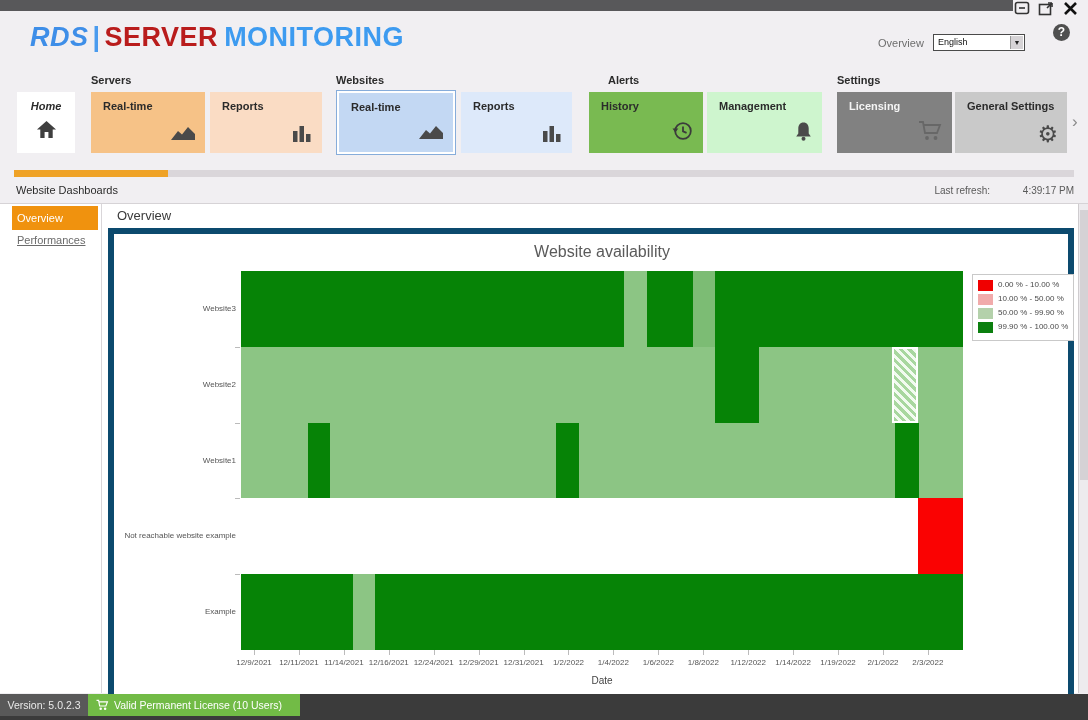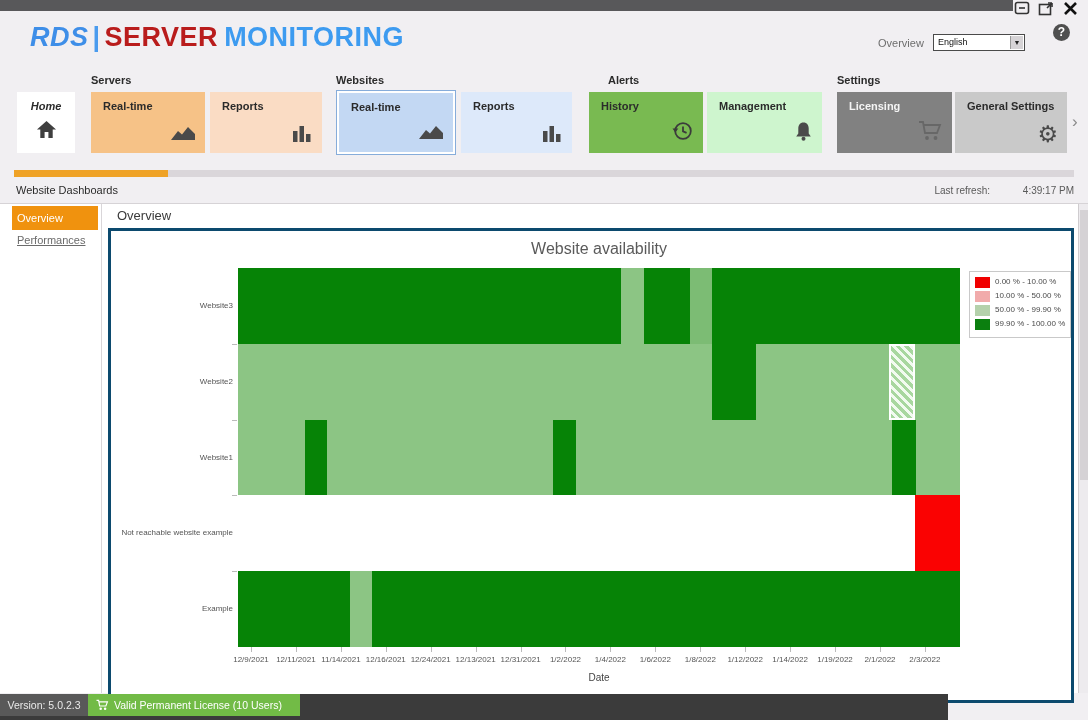--- a/index.html
+++ b/index.html
@@ -59,21 +59,21 @@
   
   .content { position:absolute; left:0; top:204px; width:1078px; height:489px; background:#FFFFFF; }
   .sidebar-sep { position:absolute; left:101px; top:0; width:1px; height:489px; background:#D9D6D9; }
   .side-item-active { position:absolute; left:12px; top:2px; width:86px; height:24px; background:#F0920E;
     color:#FFFFFF; font-size:11px; line-height:24px; padding-left:5px; cursor:pointer; }
   .side-item { position:absolute; left:17px; top:30px; font-size:11px; color:#6B6B6B; cursor:pointer;text-decoration:underline; }
   .section-title { position:absolute; left:117px; top:4px; font-size:13px; color:#3A3A3A; }
 
   
   .chart-panel { position:absolute; left:108px; top:24px; width:966px; height:475px; background:#FFFFFF;
-    border:3px solid #0c4a6e; }
+    border:6px solid #0c4a6e; }
   .chart-title { position:absolute; left:127px; top:9px; width:722px; text-align:center; font-size:16px; color:#5A5A5A; }
   #hm-plot { position:absolute; left:127px; top:37px; width:722px; height:379px; }
   .hm-row { position:absolute; left:0; width:722px; }
   .hm-cell { position:absolute; top:0; height:100%; }
   .lvl-selected { background:repeating-linear-gradient(45deg,#A8D79F 0 3px,#F2FBF0 3px 6px); border:2px solid #FFFFFF; }
   .hm-rowlabel { position:absolute; left:0; width:122px; text-align:right; font-size:8px; color:#555; }
   .hm-tick { position:absolute; width:1px; height:5px; background:#BBB; top:416px; }
   .hm-ytick { position:absolute; height:1px; width:5px; background:#BBB; left:121px; }
   .hm-xlabel { position:absolute; top:424px; width:64px; margin-left:-32px; text-align:center; font-size:8px; color:#555; }
   .axis-title { position:absolute; left:127px; top:441px; width:722px; text-align:center; font-size:10px; color:#444; }
@@ -83,21 +83,21 @@
     padding:5px 4px 4px 5px; }
   .legend-item { display:flex; height:14px; }
   .legend-swatch { width:15px; height:11px; margin-right:5px; flex:none; }
   .legend-label { font-size:8px; color:#4A4A4A; white-space:nowrap; }
 
   
   .vscroll { position:absolute; left:1078px; top:204px; width:10px; height:489px; background:#EDEBEE; border-left:1px solid #CFCCCF; cursor:pointer; }
   .vscroll .thumb { position:absolute; left:1px; top:6px; width:8px; height:270px; background:#D5D2D5; }
 
   
-  .statusbar { position:absolute; left:0; top:694px; width:948px; height:26px; background:#3B3B3B; }
+  .statusbar { position:absolute; left:0; top:694px; width:1088px; height:26px; background:#3B3B3B; }
   .status-version { position:absolute; left:0; top:0; width:88px; height:22px; background:#595959;
     color:#E9E9E9; font-size:10.5px; text-align:center; line-height:22px; }
   .status-license { position:absolute; left:88px; top:0; width:212px; height:22px; background:#72BB46;
     color:#FFFFFF; font-size:10.5px; line-height:22px; padding-left:8px; cursor:pointer; }
   .status-license svg { vertical-align:-2px; margin-right:5px; }
 </style>
 </head>
 <body>
 <div id="app">
 
@@ -283,21 +283,21 @@
           <div class="hm-xlabel" style="left: 139.996px;">12/9/2021</div>
           <div class="hm-tick" style="left: 184.904px;"></div>
           <div class="hm-xlabel" style="left: 184.904px;">12/11/2021</div>
           <div class="hm-tick" style="left: 229.885px;"></div>
           <div class="hm-xlabel" style="left: 229.885px;">11/14/2021</div>
           <div class="hm-tick" style="left: 274.793px;"></div>
           <div class="hm-xlabel" style="left: 274.793px;">12/16/2021</div>
           <div class="hm-tick" style="left: 319.702px;"></div>
           <div class="hm-xlabel" style="left: 319.702px;">12/24/2021</div>
           <div class="hm-tick" style="left: 364.61px;"></div>
-          <div class="hm-xlabel" style="left: 364.61px;">12/13/2021</div>
+          <div class="hm-xlabel" style="left: 364.61px;">12/29/2021</div>
           <div class="hm-tick" style="left: 409.591px;"></div>
           <div class="hm-xlabel" style="left: 409.591px;">12/31/2021</div>
           <div class="hm-tick" style="left: 454.499px;"></div>
           <div class="hm-xlabel" style="left: 454.499px;">1/2/2022</div>
           <div class="hm-tick" style="left: 499.408px;"></div>
           <div class="hm-xlabel" style="left: 499.408px;">1/4/2022</div>
           <div class="hm-tick" style="left: 544.316px;"></div>
           <div class="hm-xlabel" style="left: 544.316px;">1/6/2022</div>
           <div class="hm-tick" style="left: 589.297px;"></div>
           <div class="hm-xlabel" style="left: 589.297px;">1/8/2022</div>

